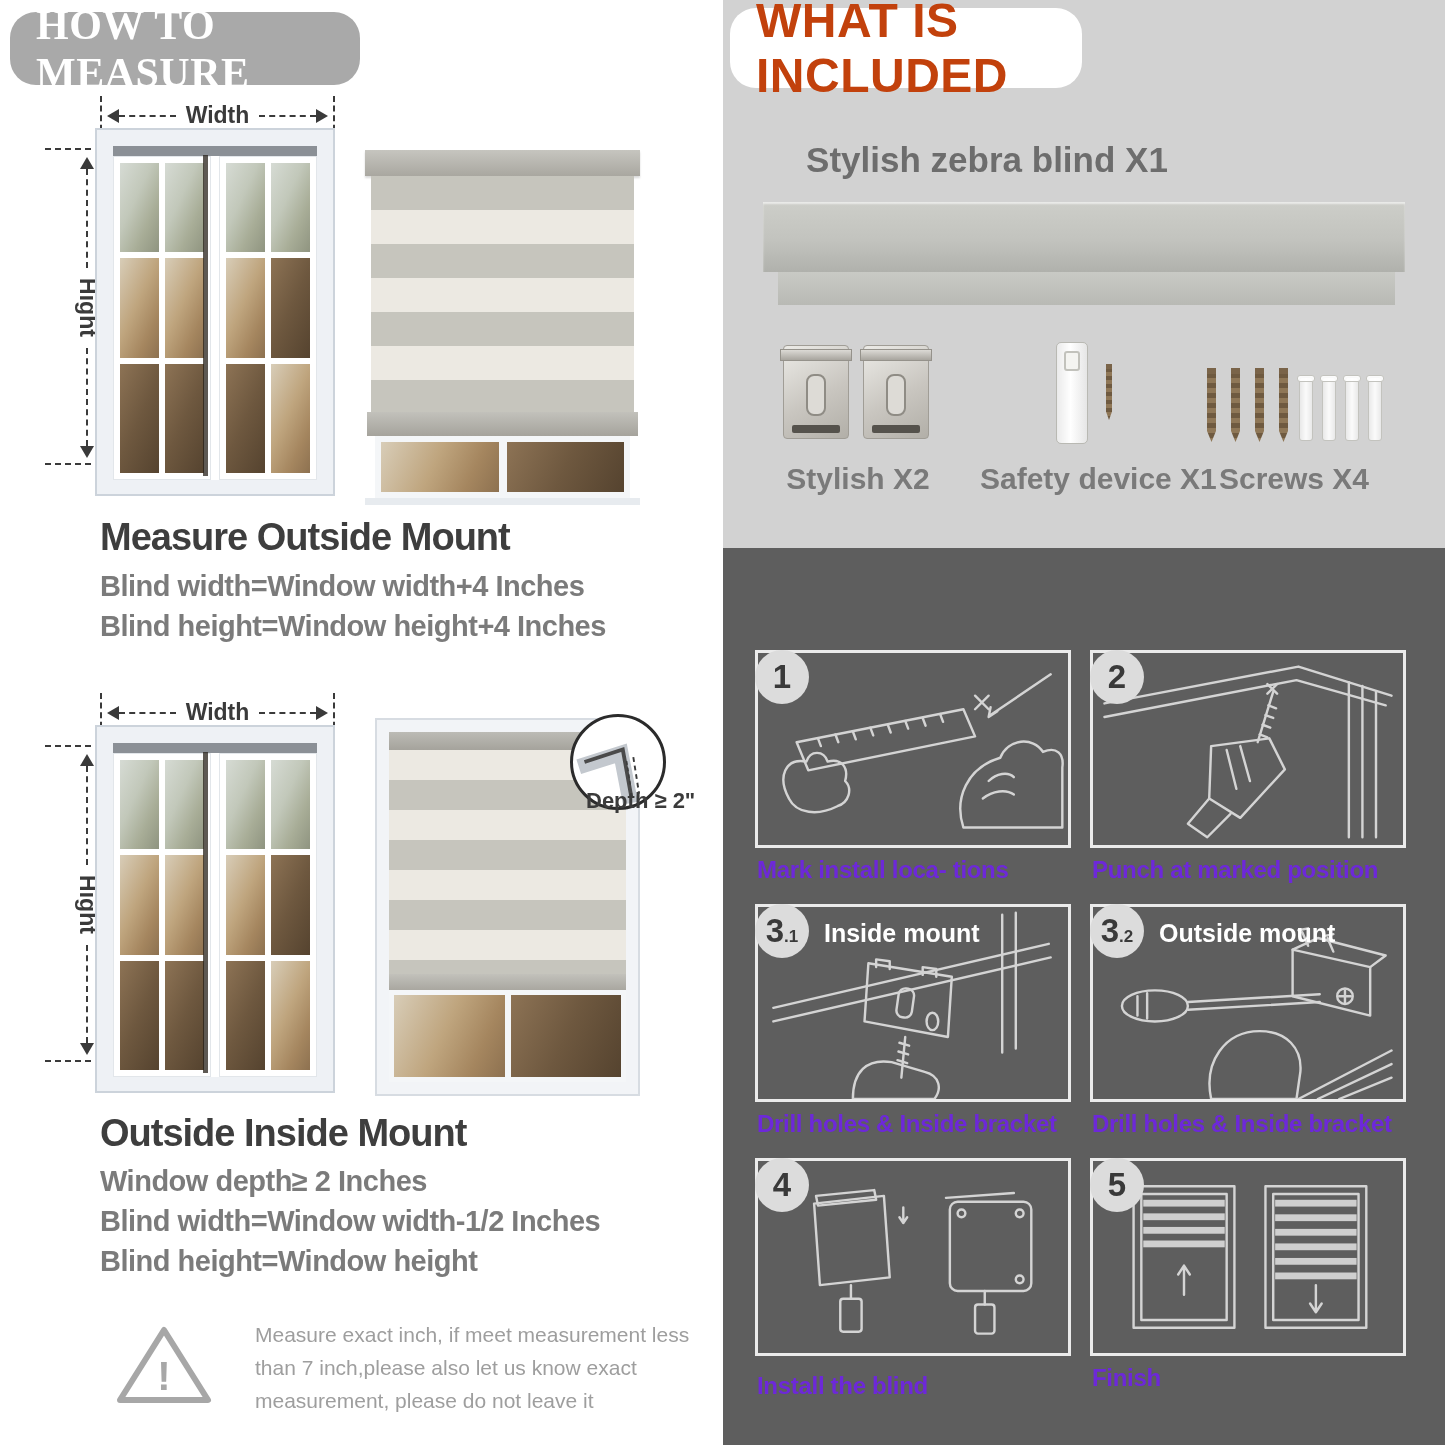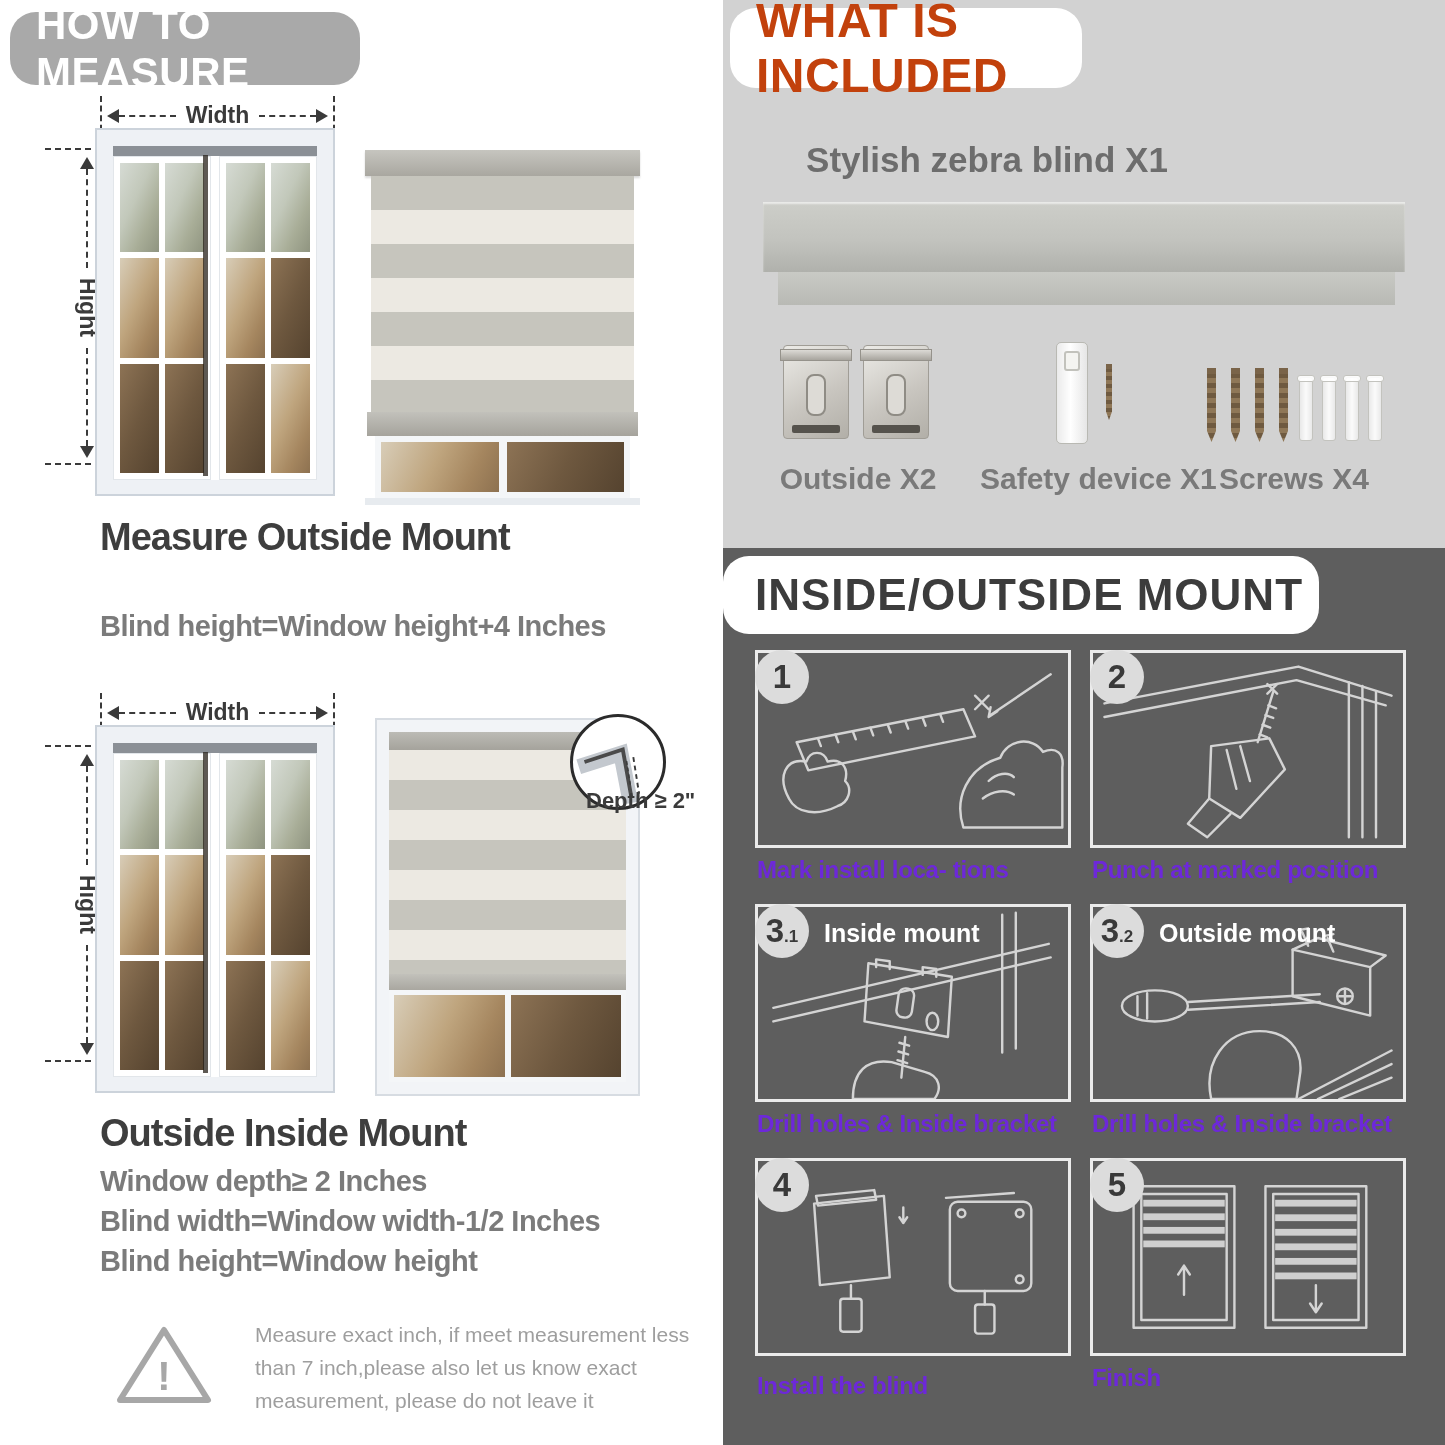--- a/index.html
+++ b/index.html
@@ -2,21 +2,21 @@
 <html><head>
 <meta charset="utf-8">
 <style>
   html,body{margin:0;padding:0;background:#ffffff;}
   #stage{position:relative;width:1445px;height:1445px;background:#ffffff;overflow:hidden;
          font-family:"Liberation Sans",sans-serif;}
   .abs{position:absolute;}
 
   
   .banner-left{left:10px;top:12px;width:350px;height:73px;background:#a9a9a9;border-radius:26px;
-               display:flex;align-items:center;padding-left:26px;box-sizing:border-box;}
+               display:flex;align-items:center;padding-left:26px;box-sizing:border-box;font-family:Liberation Serif, serif;}
   .banner-left span{color:#ffffff;font-weight:bold;font-size:42px;letter-spacing:.5px;}
 
   .h1{font-weight:bold;font-size:38px;color:#3e3e3e;letter-spacing:-1px;white-space:nowrap;}
   .h2{font-weight:bold;font-size:29px;color:#7b7b7b;letter-spacing:-.5px;white-space:nowrap;}
 
   
   .h-measure{display:flex;align-items:center;}
   .h-measure .dash{flex:1;height:0;border-top:2px dashed #3a3a3a;}
   .ah-l{width:0;height:0;border:7px solid transparent;border-right:12px solid #3a3a3a;}
   .ah-r{width:0;height:0;border:7px solid transparent;border-left:12px solid #3a3a3a;}
@@ -178,20 +178,21 @@
     <div class="b1-stripes"></div>
     <div class="b1-rail"></div>
     <div class="b1-window">
       <div class="pane mid"></div>
       <div class="pane dark"></div>
     </div>
     <div class="b1-sill"></div>
   </div>
 
   <div class="abs h1" style="left:100px;top:516px;">Measure Outside Mount</div>
+  <div class="abs h2" style="left:100px;top:570px;">Blind width=Window width+4 Inches</div>
   <div class="abs h2" style="left:100px;top:610px;">Blind height=Window height+4 Inches</div>
 
   <div class="abs h-measure" style="left:100px;top:699px;width:235px;">
     <div class="ah-l"></div>
     <div class="dash"></div>
     <span class="mlabel">Width</span>
     <div class="dash"></div>
     <div class="ah-r"></div>
   </div>
   <div class="abs gv" style="left:100px;top:693px;height:54px;"></div>
@@ -294,28 +295,25 @@
     <div class="screw"></div>
       <div class="screw"></div>
   </div>
   <div class="abs" style="left:1299px;top:377px;display:flex;gap:9px;">
     <div class="anchor"></div>
       <div class="anchor"></div>
     <div class="anchor"></div>
       <div class="anchor"></div>
   </div>
 
-  <div class="abs item-label" style="left:778px;top:462px;width:160px;">Outside X2</div>
+  <div class="abs item-label" style="left:778px;top:462px;width:160px;">Stylish X2</div>
   <div class="abs item-label" style="left:980px;top:462px;width:210px;">Safety device X1</div>
   <div class="abs item-label" style="left:1214px;top:462px;width:160px;">Screws X4</div>
 
   <div class="abs panel-mount"></div>
-  <div class="abs banner-mount">
-    <span>INSIDE/OUTSIDE MOUNT</span>
-  </div>
 
   <div class="step-panel" style="left:755px;top:650px;">
     <svg class="art" viewBox="0 0 316 198">
       <g stroke="#d4d4d4" stroke-width="2.5" fill="none" stroke-linecap="round" stroke-linejoin="round">
         <path d="M38,92 L210,58 L222,86 L50,121 Z"></path>
         <path d="M60,88 l3,8 M78,84 l3,8 M96,81 l3,8 M114,77 l3,8 M132,74 l3,8 M150,70 l3,8 M168,67 l3,8 M186,63 l3,8"></path>
         <path d="M222,44 l14,14 M236,44 l-14,14"></path>
         <path d="M300,22 L238,64 M245,60 l-9,6 2,-10"></path>
         <path d="M30,150 C18,128 26,108 48,112 C52,100 66,100 70,112 C84,108 92,118 88,132 C96,140 92,154 80,158 C60,168 38,166 30,150 Z"></path>
         <path d="M210,180 C200,150 214,118 248,108 C256,88 282,86 292,102 C306,96 314,104 312,118 L312,180 Z"></path>

